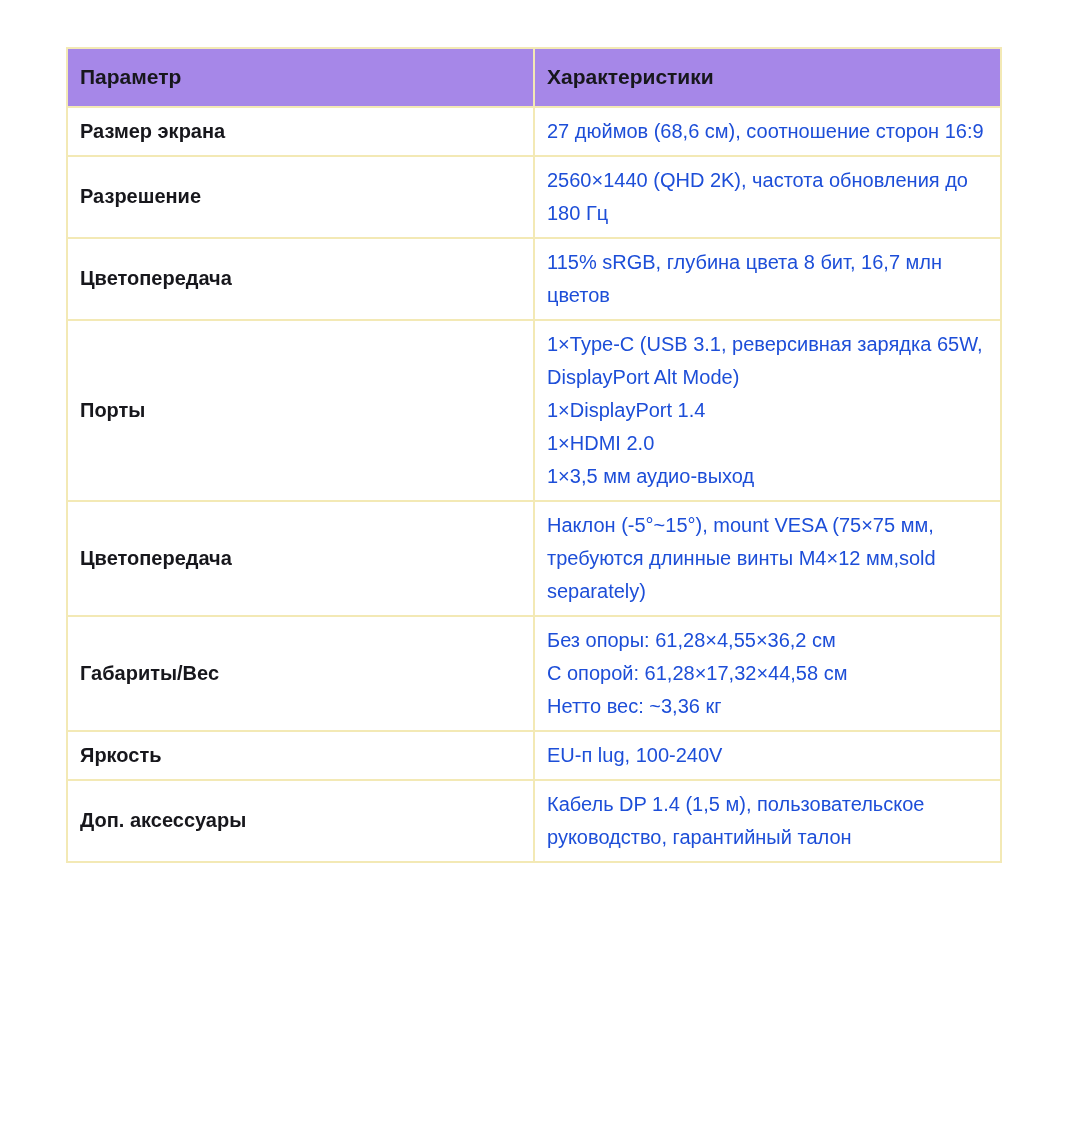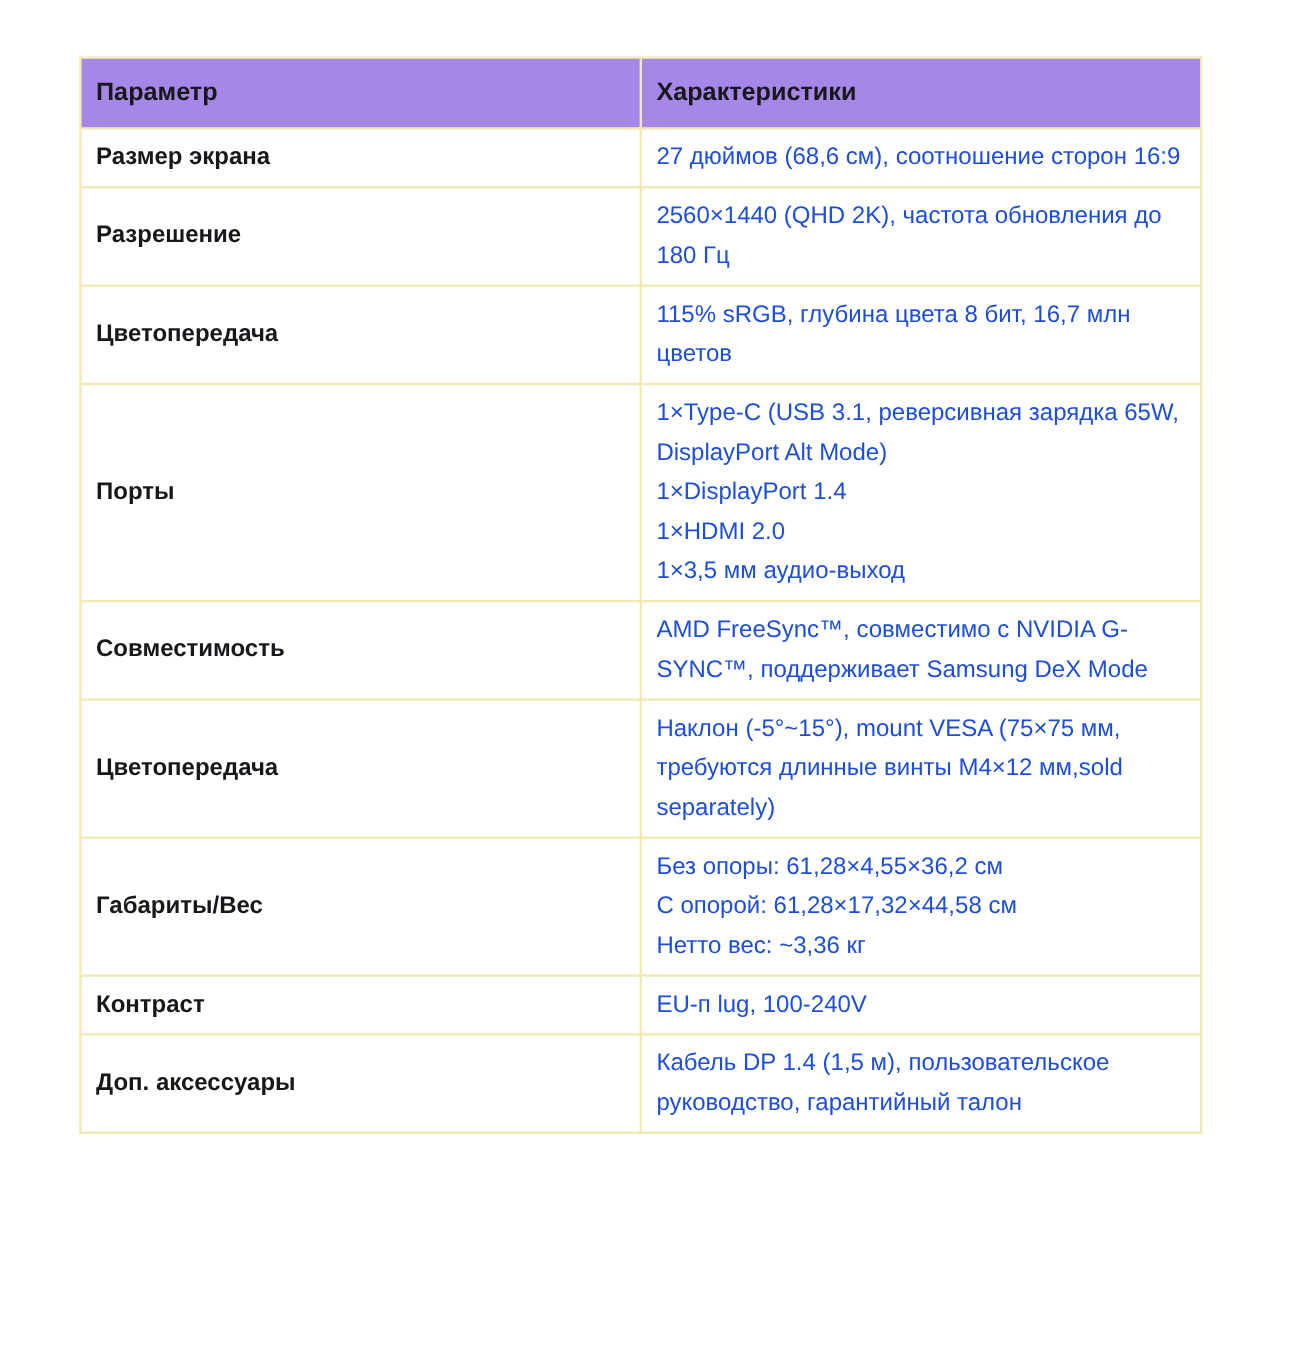--- a/index.html
+++ b/index.html
@@ -80,35 +80,31 @@
       </tr>
       <tr>
         <td class="param-cell">Порты</td>
         <td class="value-cell">1×Type-C (USB 3.1, реверсивная зарядка 65W,
 DisplayPort Alt Mode)
 1×DisplayPort 1.4
 1×HDMI 2.0
 1×3,5 мм аудио-выход</td>
       </tr>
       <tr>
-        <td class="param-cell">Совместимость</td>
-        <td class="value-cell">AMD FreeSync™, совместимо с NVIDIA G-SYNC™, поддерживает Samsung DeX Mode</td>
-      </tr>
-      <tr>
         <td class="param-cell">Цветопередача</td>
         <td class="value-cell">Наклон (-5°~15°), mount VESA (75×75 мм, требуются длинные винты M4×12 мм,sold separately)</td>
       </tr>
       <tr>
         <td class="param-cell">Габариты/Вес</td>
         <td class="value-cell">Без опоры: 61,28×4,55×36,2 см
 С опорой: 61,28×17,32×44,58 см
 Нетто вес: ~3,36 кг</td>
       </tr>
       <tr>
-        <td class="param-cell">Контраст</td>
+        <td class="param-cell">Яркость</td>
         <td class="value-cell">EU-п lug, 100-240V</td>
       </tr>
       <tr>
         <td class="param-cell">Доп. аксессуары</td>
         <td class="value-cell">Кабель DP 1.4 (1,5 м), пользовательское руководство, гарантийный талон</td>
       </tr>
     </tbody>
   </table>
 </div>
 

